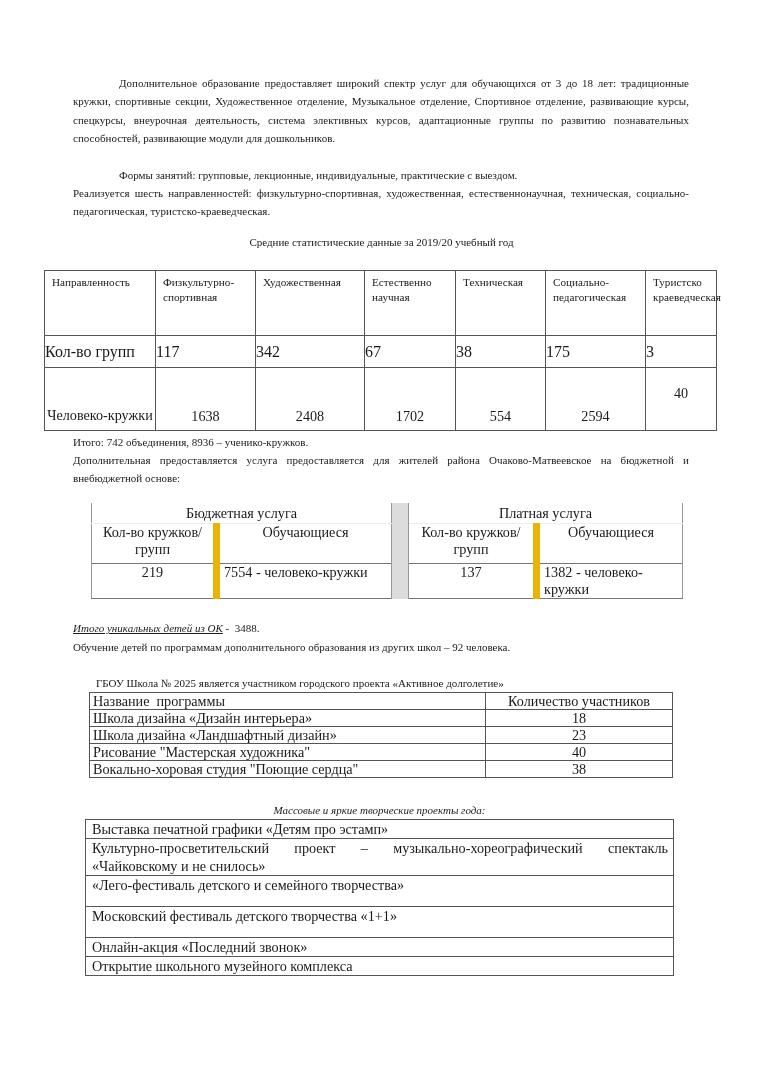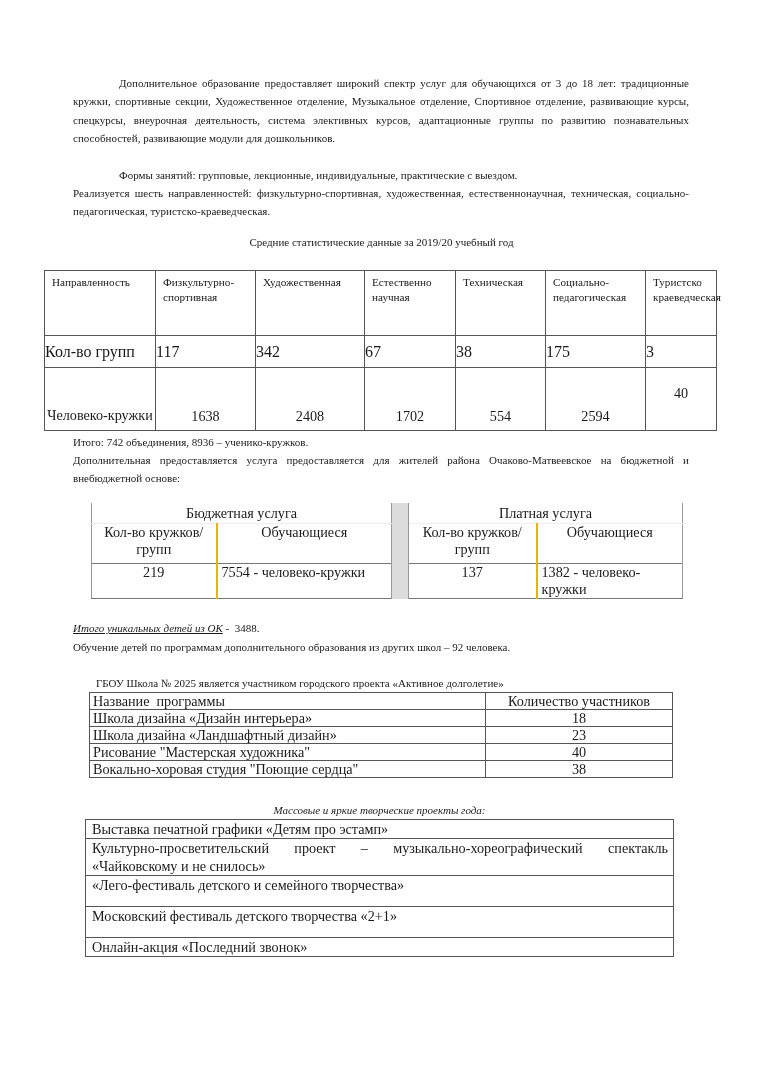--- a/index.html
+++ b/index.html
@@ -29,21 +29,21 @@
   
   .budget { left: 91px; top: 503px; width: 591px; table-layout: fixed; font-size: 14.2px; }
   .budget td { padding: 0 4px; line-height: 17px; }
   .budget .gap { background: #dcdcdc; border-left: 1px solid #999; border-right: 1px solid #999; }
   .budget .h1 td.title { text-align: center; border-bottom: 1px solid #eee; height: 20px; }
   .budget .h2 td { vertical-align: top; height: 39px; }
   .budget .h2 td.c { text-align: center; }
   .budget .d td { vertical-align: top; height: 34px; border-top: 1px solid #777; border-bottom: 1px solid #777; }
   .budget .bl { border-left: 1px solid #999; }
   .budget .br { border-right: 1px solid #999; }
-  .budget .colsep { border-left: 2px solid #eab308; }
+  .budget .colsep { border-left: 7px solid #eab308; }
 
   
   .longevity { left: 89px; top: 692px; width: 583px; table-layout: fixed; font-size: 14.2px; }
   .longevity td { border: 1px solid #555; height: 16px; line-height: 16px; padding: 0 3px; }
   .longevity td.num { text-align: center; }
 
   
   .projects { left: 85px; top: 819px; width: 589px; table-layout: fixed; font-size: 14.2px; }
   .projects td { border: 1px solid #555; padding: 0 5px 0 6px; line-height: 18px; vertical-align: top; text-align: justify; }
   .projects tr.tall td { height: 30px; }
@@ -175,19 +175,22 @@
       <tr class="norm">
         <td>Выставка печатной графики «Детям про эстамп»</td>
       </tr>
   <tr class="norm">
         <td style="height:36px;margin-top:15px;">Культурно-просветительский проект – музыкально-хореографический спектакль «Чайковскому и не снилось»</td>
       </tr>
   <tr class="tall">
         <td>«Лего-фестиваль детского и семейного творчества»</td>
       </tr>
   <tr class="tall">
-        <td>Московский фестиваль детского творчества «2+1»</td>
+        <td>Московский фестиваль детского творчества «1+1»</td>
       </tr>
   <tr class="norm">
         <td>Онлайн-акция «Последний звонок»</td>
+      </tr>
+  <tr class="norm">
+        <td>Открытие школьного музейного комплекса</td>
       </tr>
 </tbody>
   </table>
 
 </body></html>

